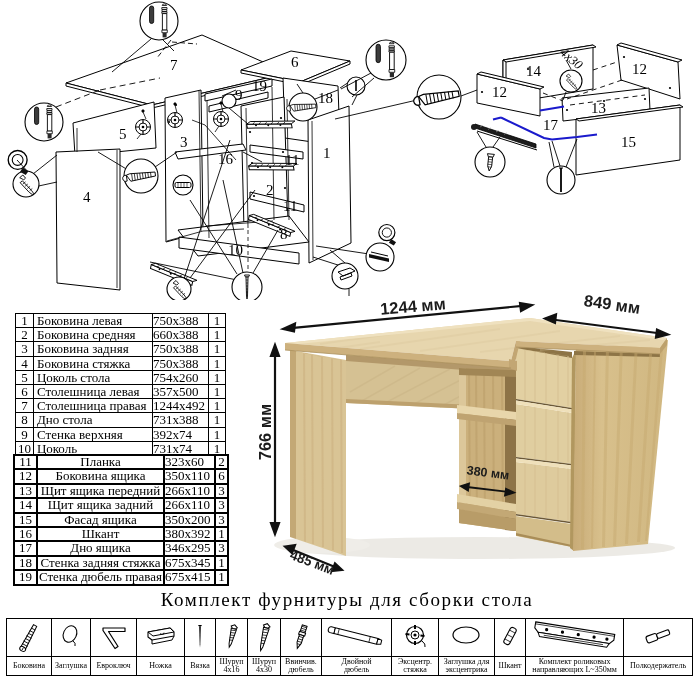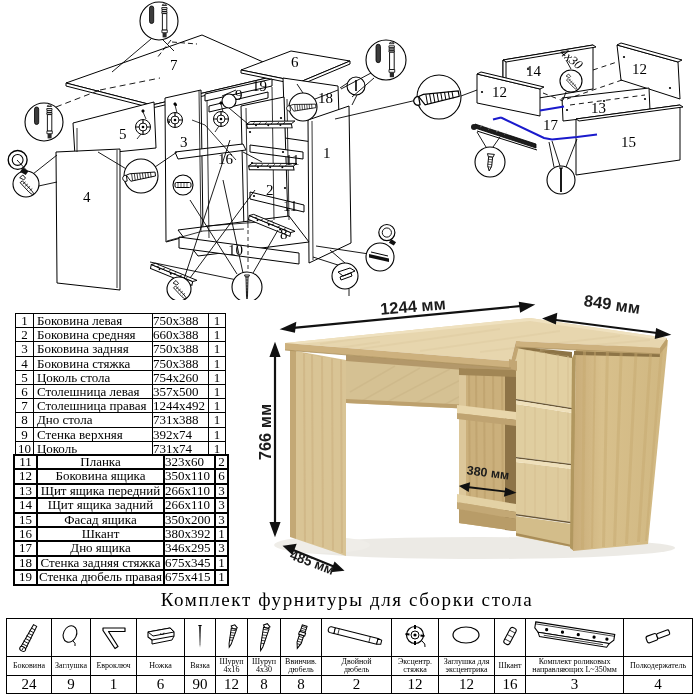--- a/index.html
+++ b/index.html
@@ -649,31 +649,15 @@
 <td>Шуруп<br>4х16</td>
 <td>Шуруп<br>4х30</td>
 <td>Ввинчив.<br>дюбель</td>
 <td>Двойной<br>дюбель</td>
 <td>Эксцентр.<br>стяжка</td>
 <td>Заглушка для<br>эксцентрика</td>
 <td>Шкант</td>
 <td>Комплект роликовых<br>направляющих L~350мм</td>
 <td>Полкодержатель</td>
 </tr>
-<tr class="qt">
-<td>24</td>
-          <td>9</td>
-          <td>1</td>
-          <td>6</td>
-          <td>90</td>
-          <td>12</td>
-          <td>8</td>
-          <td>8</td>
-          <td>2</td>
-          <td>12</td>
-          <td>12</td>
-          <td>16</td>
-          <td>3</td>
-          <td>4</td>
-</tr>
 </tbody>
     </table>
 </div>
 
 </body></html>

